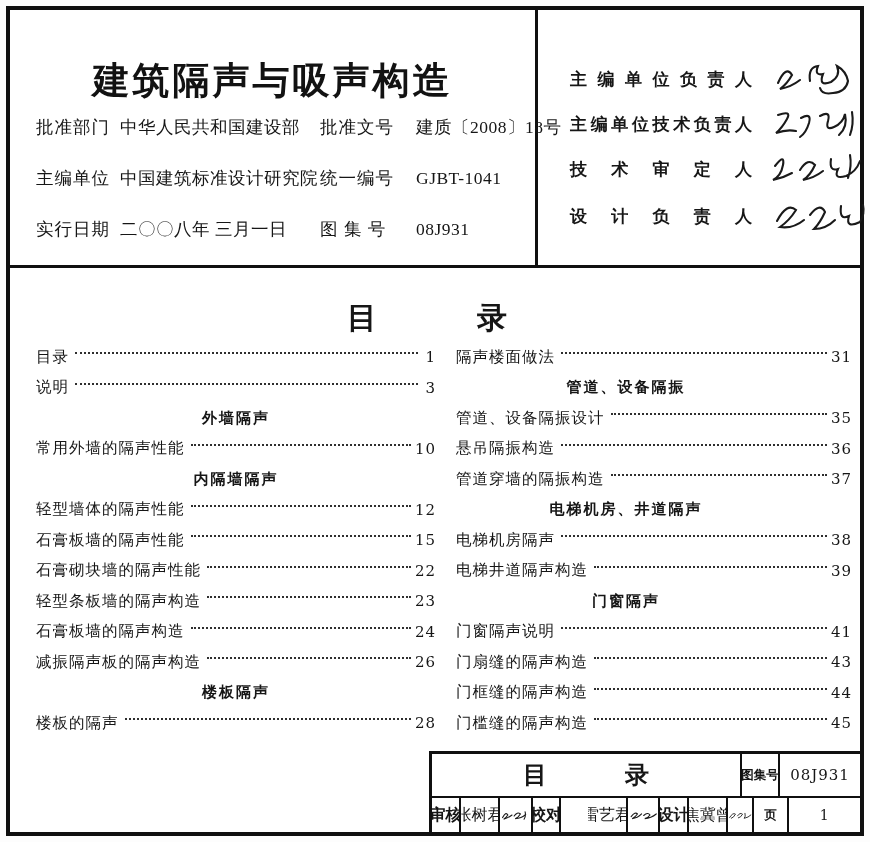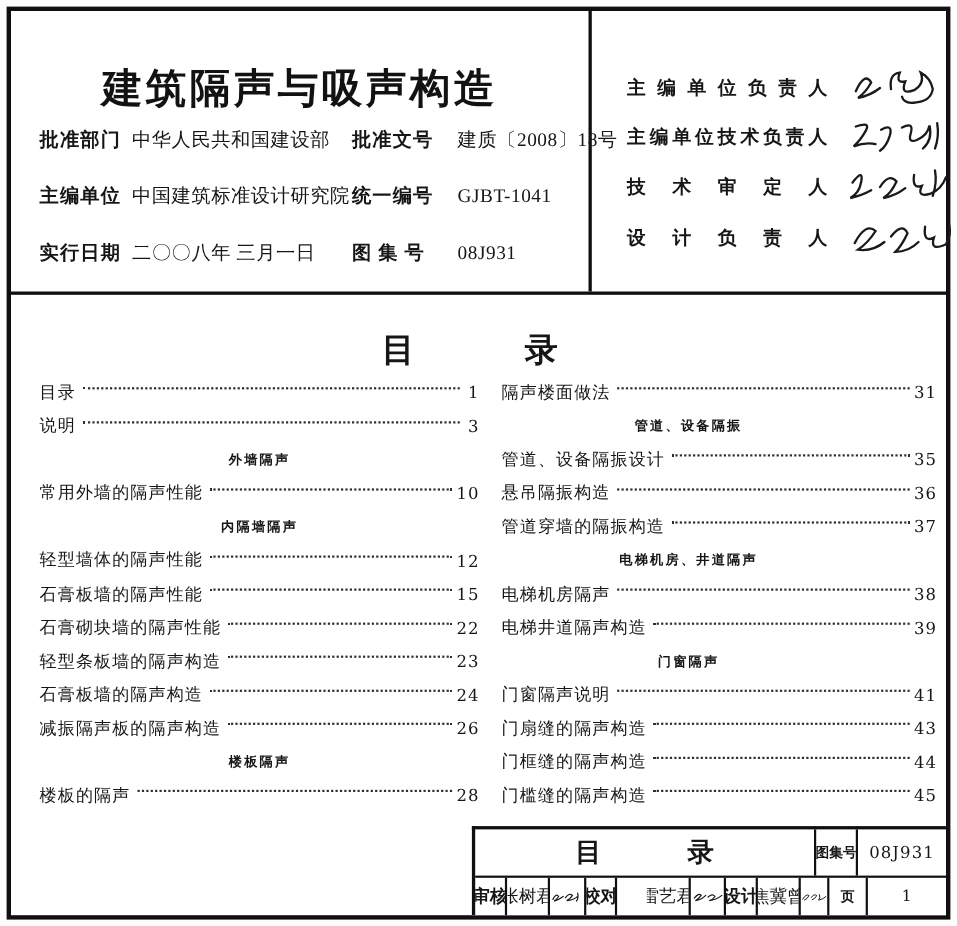--- a/index.html
+++ b/index.html
@@ -11,21 +11,21 @@
   .h-divider{position:absolute;left:0;top:255px;width:850px;height:3px;background:#101010;}
   .v-divider{position:absolute;left:525px;top:0;width:3px;height:255px;background:#101010;}
 
   
   .doc-title{position:absolute;left:0;top:36px;width:525px;text-align:center;
              font-family:"DejaVu Sans","Liberation Sans",sans-serif;font-weight:bold;
              font-size:37px;letter-spacing:3px;color:#121212;margin-top:10px;}
   .meta{position:absolute;left:26px;top:100px;width:486px;}
   .meta-row{display:grid;grid-template-columns:84px 200px 96px 1fr;align-items:center;
             height:34px;margin-bottom:17px;font-size:17.5px;white-space:nowrap;}
-  .meta-label{font-weight:bold;letter-spacing:1px;}
+  .meta-label{font-weight:normal;letter-spacing:1px;}
   .meta-value{letter-spacing:0.5px;}
 
   
   .hdr-right{position:absolute;left:528px;top:0;width:322px;height:255px;}
   .sig-row{position:absolute;left:32px;display:flex;align-items:center;height:46px;}
   .sig-role{width:182px;font-size:17px;font-weight:bold;text-align:justify;text-align-last:justify;
             font-family:"Liberation Serif","DejaVu Serif",serif;}
   .sig-art{margin-left:16px;}
   .sig-art svg{display:block;}
 
@@ -33,21 +33,21 @@
   .toc-heading{position:absolute;left:0;top:288px;width:850px;display:flex;justify-content:center;
                gap:100px;font-family:"DejaVu Sans","Liberation Sans",sans-serif;font-weight:bold;
                font-size:30px;transform:translateX(-8px);}
   .toc-col{position:absolute;top:332px;}
   .toc-col.left{left:26px;width:400px;}
   .toc-col.right{left:446px;width:396px;}
   .toc-row{height:30.5px;display:flex;align-items:center;font-size:15.5px;letter-spacing:1px;}
   .toc-title{white-space:nowrap;}
   .toc-leader{flex:1;border-bottom:2px dotted #2e2e2e;margin:0 4px 0 6px;transform:translateY(-4px);}
   .toc-page{font-size:15px;font-family:"DejaVu Serif","Liberation Serif",serif;min-width:14px;text-align:right;}
-  .toc-section{justify-content:center;font-weight:bold;font-size:12px;letter-spacing:2px;
+  .toc-section{justify-content:center;font-weight:bold;font-size:15px;letter-spacing:2px;
                font-family:"DejaVu Sans","Liberation Sans",sans-serif;}
   .toc-col.right .toc-section{transform:translateX(-28px);}
 
   
   .footer-block{position:absolute;right:0;bottom:0;width:428px;height:78px;
                 border-left:3px solid #101010;border-top:3px solid #101010;
                 display:flex;flex-direction:column;background:#fff;}
   .fb-row1{height:42px;display:flex;border-bottom:2px solid #101010;}
   .fb-row2{flex:1;display:flex;}
   .fb-cell{display:flex;align-items:center;justify-content:center;white-space:nowrap;overflow:hidden;}

